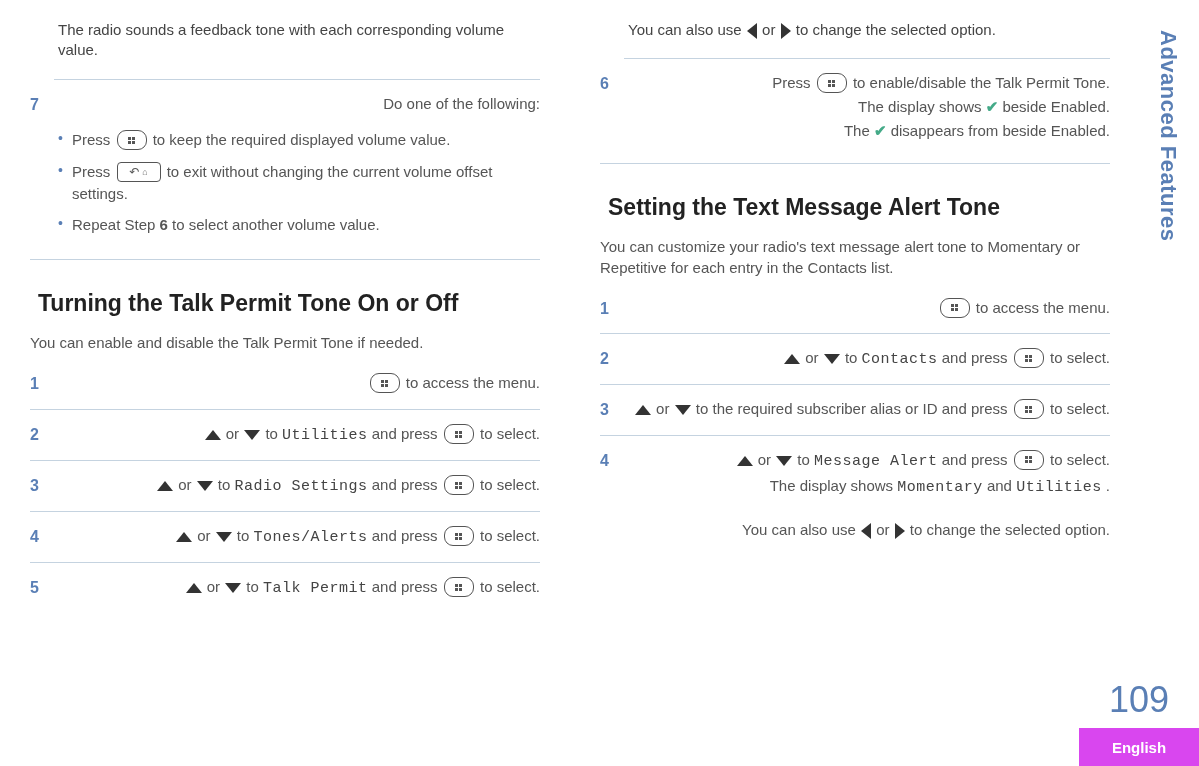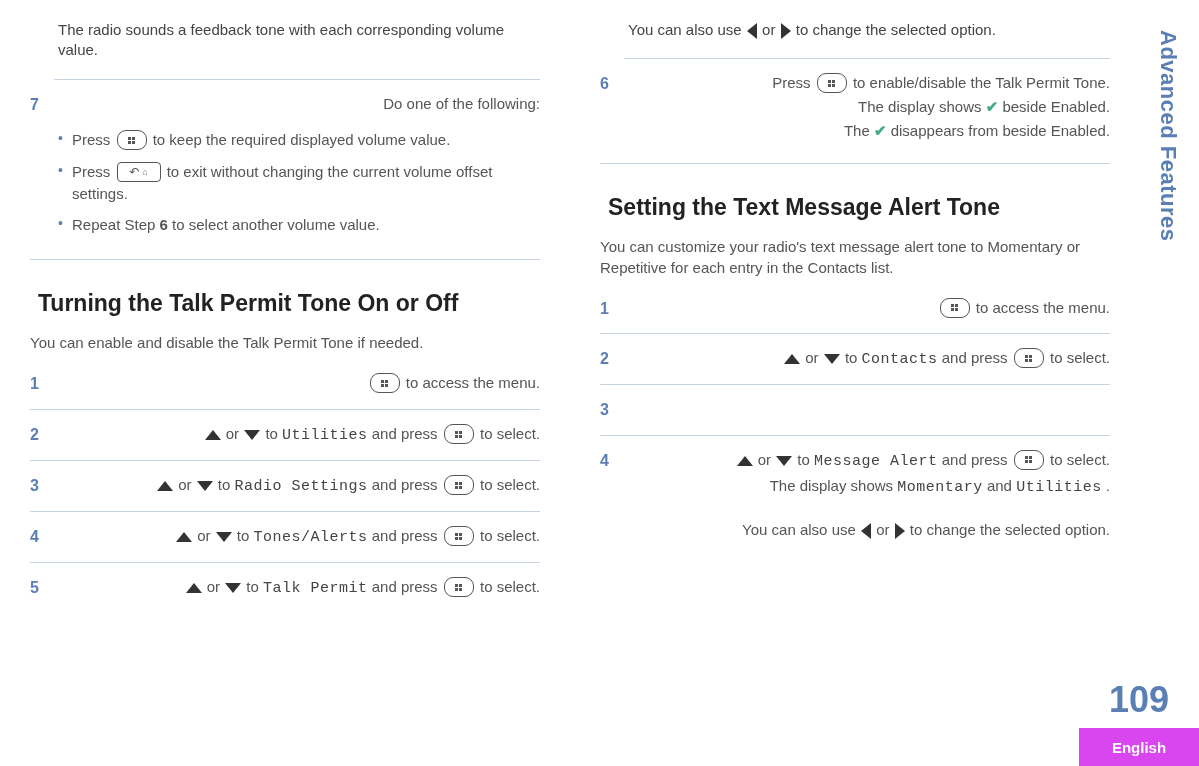--- a/index.html
+++ b/index.html
@@ -34,21 +34,21 @@
       font-size: 22px;
       font-weight: bold;
       color: #5a7fb5;
       letter-spacing: 0.5px;
     }
     .pagenum {
       position: absolute;
       right: 30px;
       bottom: 45px;
       font-size: 36px;
-      font-weight: bold;
+      font-weight: normal;
       color: #5a7fb5;
     }
     .lang-box {
       position: absolute;
       right: 0;
       bottom: 0;
       width: 120px;
       height: 38px;
       background: #d946ef;
       color: #fff;
@@ -387,20 +387,35 @@
               <span></span>
             </span>
           </span>
         <span> to select.</span>
       </div>
     </div>
     <hr class="hr-light-full">
 
     <div class="step">
       <div class="step-num">3</div>
+      <div class="step-body">
+        <span class="tri tri-up"></span>
+        <span> or </span>
+        <span class="tri tri-down"></span>
+        <span> to the required subscriber alias or ID and press </span>
+        <span class="btn">
+            <span class="squares">
+              <span></span>
+              <span></span>
+              <span></span>
+              <span></span>
+            </span>
+          </span>
+        <span> to select.</span>
+      </div>
     </div>
     <hr class="hr-light-full">
 
     <div class="step">
       <div class="step-num">4</div>
       <div class="step-body">
         <div>
           <span class="tri tri-up"></span>
           <span> or </span>
           <span class="tri tri-down"></span>

